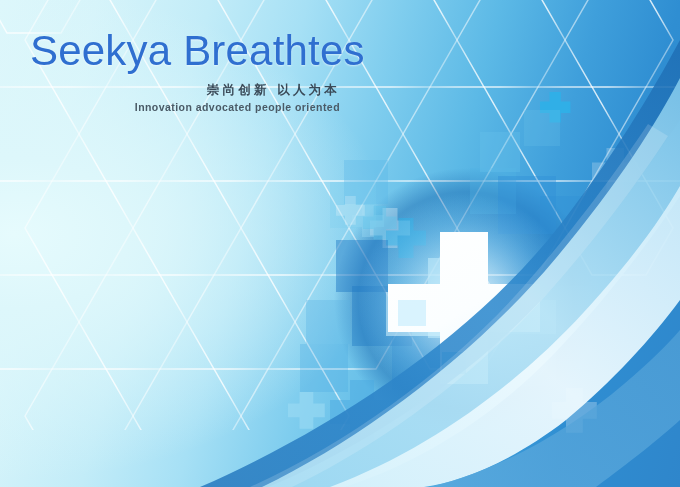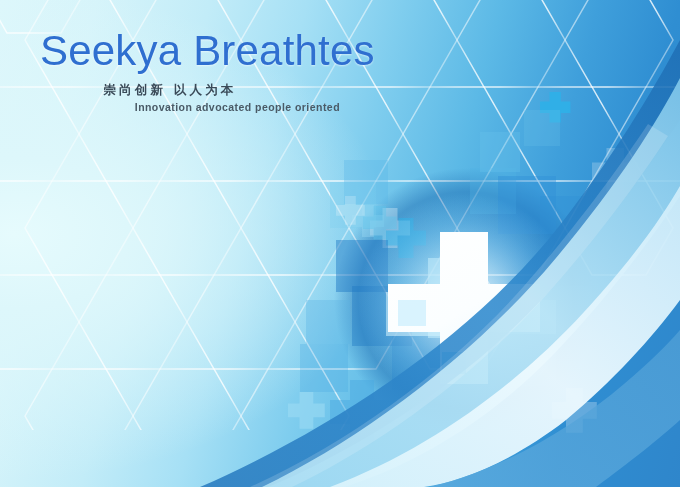--- a/index.html
+++ b/index.html
@@ -8,27 +8,27 @@
     font-family:"Liberation Sans",sans-serif;
     background:
       radial-gradient(120% 110% at 2% 48%, #e6fbfd 0%, #ddf7fb 14%, rgba(221,247,251,0) 46%),
       linear-gradient(105deg,
         #ddf7fb 0%, #d6f4fa 12%, #c2ecf8 26%, #a6e0f5 38%,
         #7fcdee 50%, #5cb9e6 62%, #3f9fdb 74%, #2f8ed2 84%, #2f86cb 100%);
   }
   .layer{position:absolute;inset:0;}
   svg{display:block;}
   .title{
-    position:absolute;left:40px;top:27px;
+    position:absolute;left:30px;top:27px;
     font-size:42px;font-weight:400;letter-spacing:.2px;
     color:#2f6fd0;white-space:nowrap;
     text-shadow:0 1px 2px rgba(255,255,255,.55);
   }
   .cn{
-    position:absolute;left:0;top:82px;width:340px;text-align:center;
+    position:absolute;left:0;top:82px;width:340px;text-align:right;
     font-size:12.5px;font-weight:700;color:#3a4a58;letter-spacing:3.2px;
     font-family:"DejaVu Sans",sans-serif;white-space:nowrap;
   }
   .en{
     position:absolute;left:0;top:101px;width:340px;text-align:right;
     font-size:10.5px;font-weight:700;color:#4a5a66;letter-spacing:.45px;
     white-space:nowrap;
   }
 </style>
 </head>

